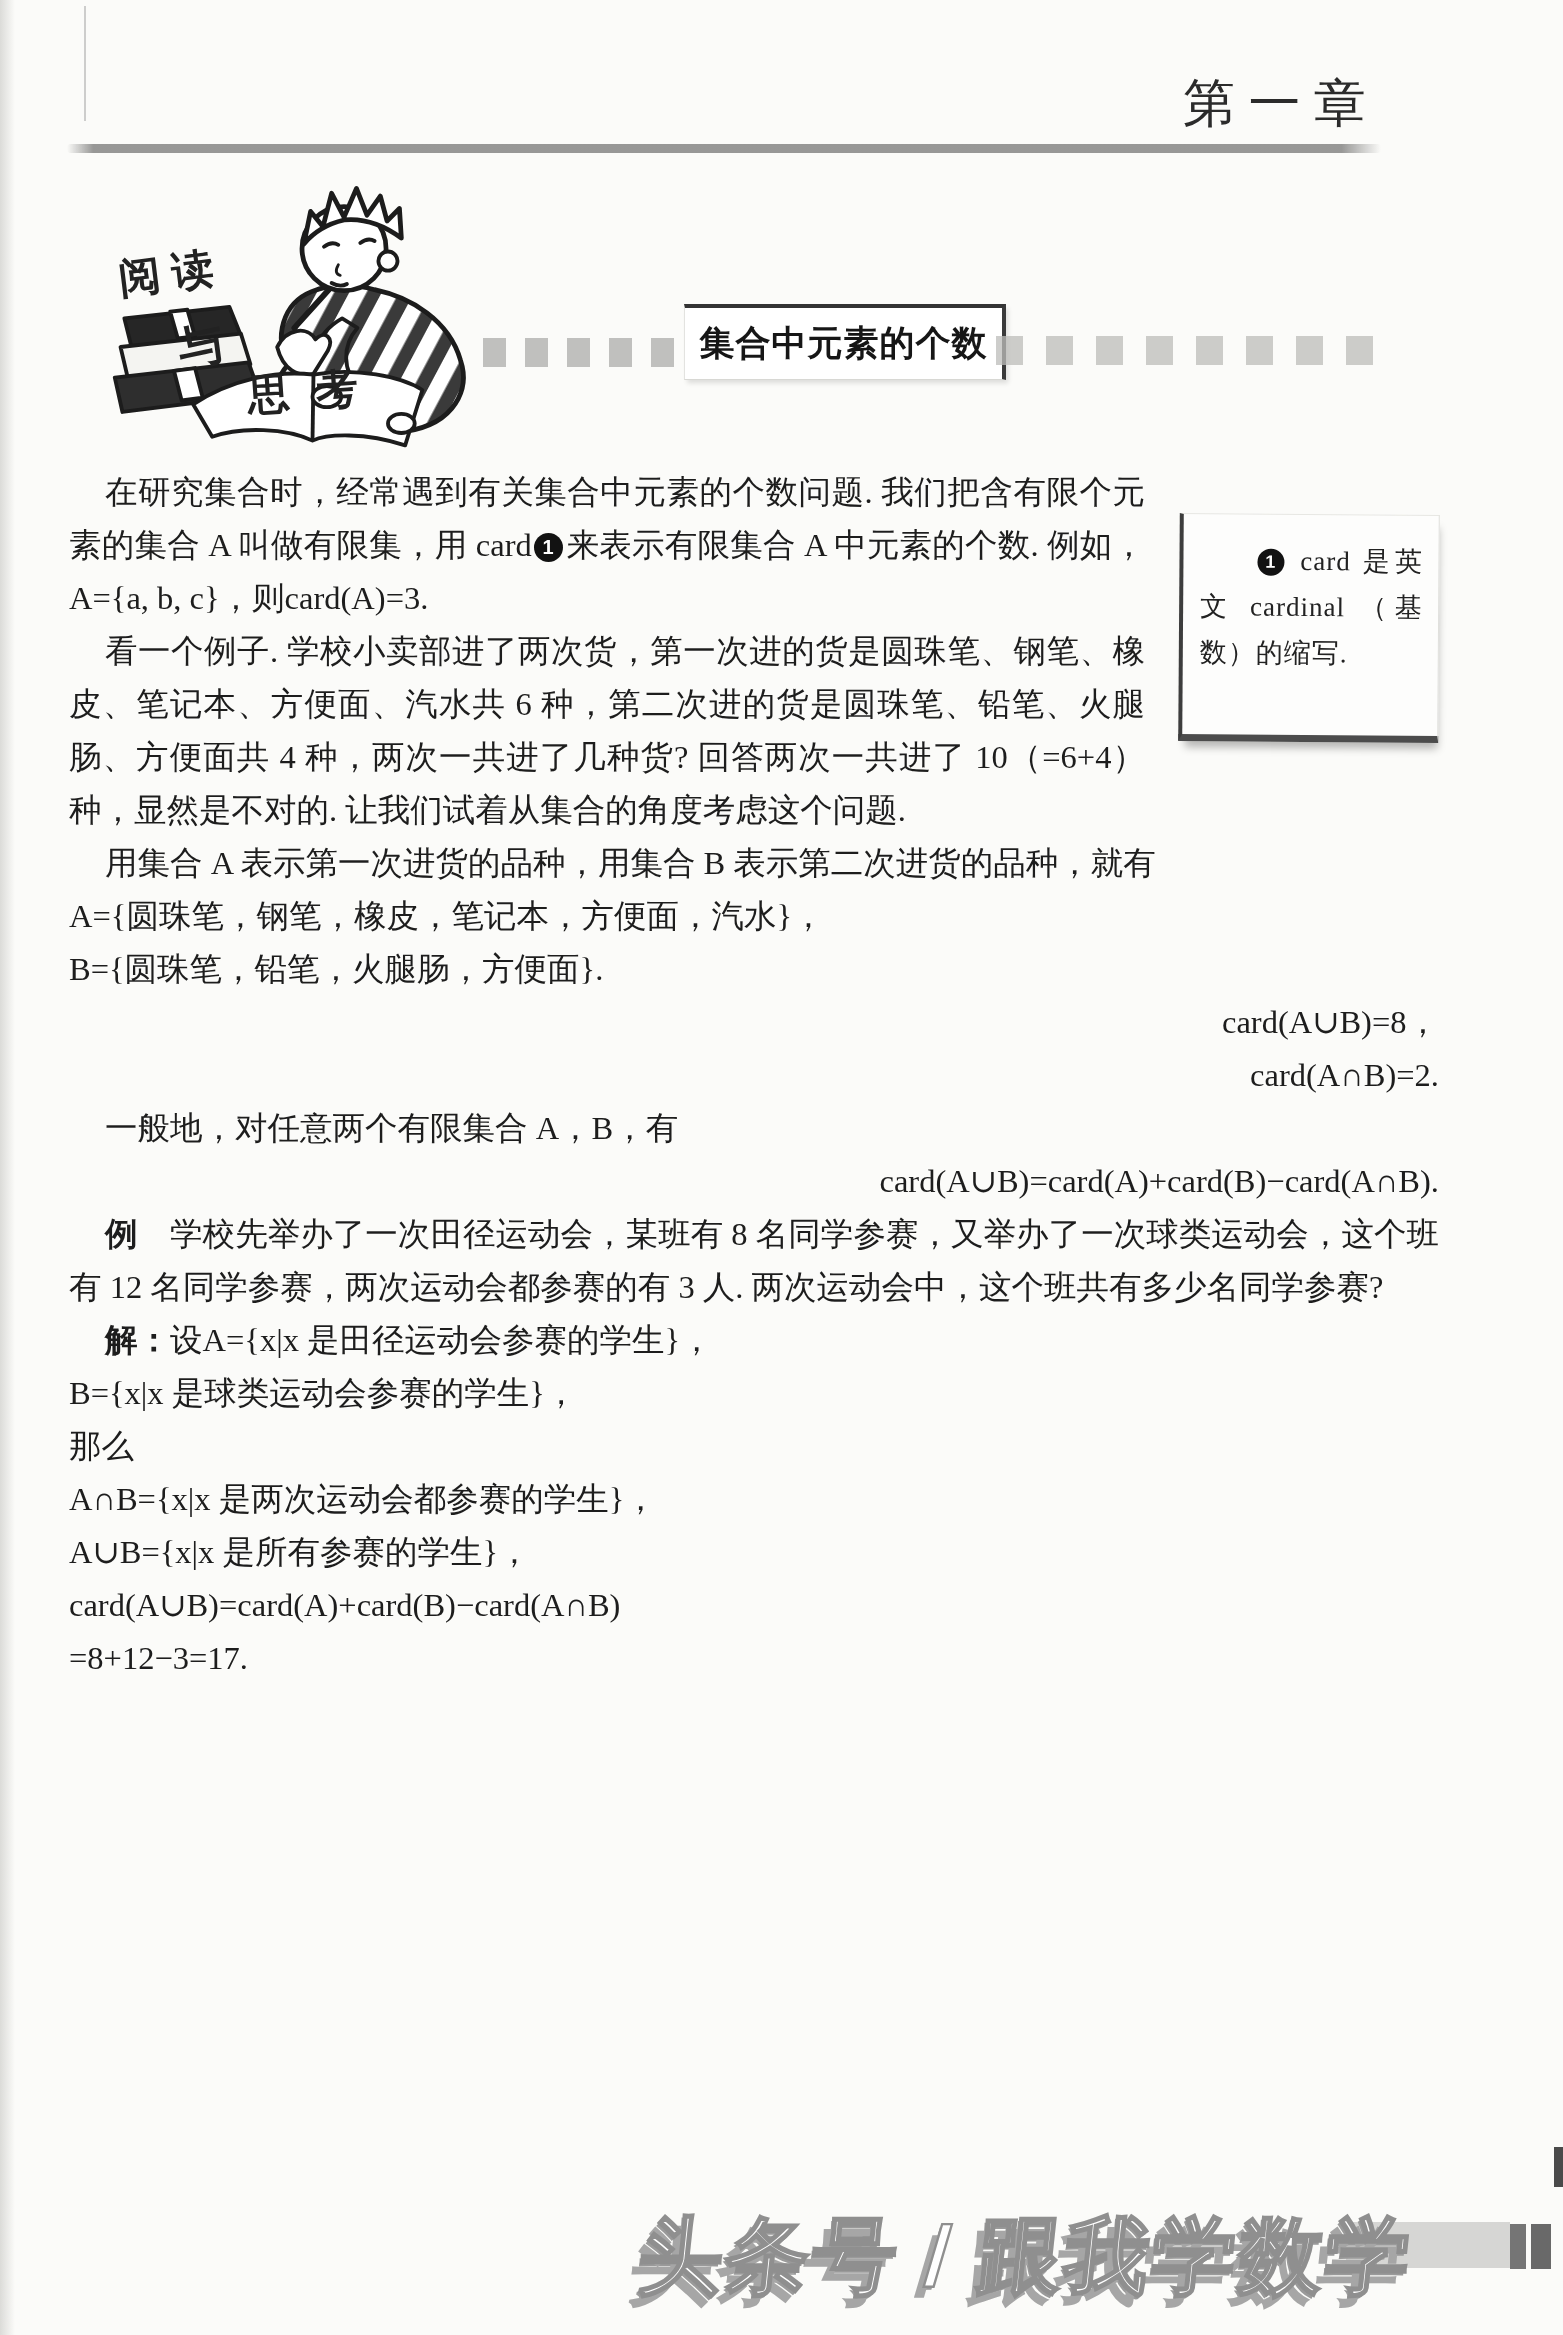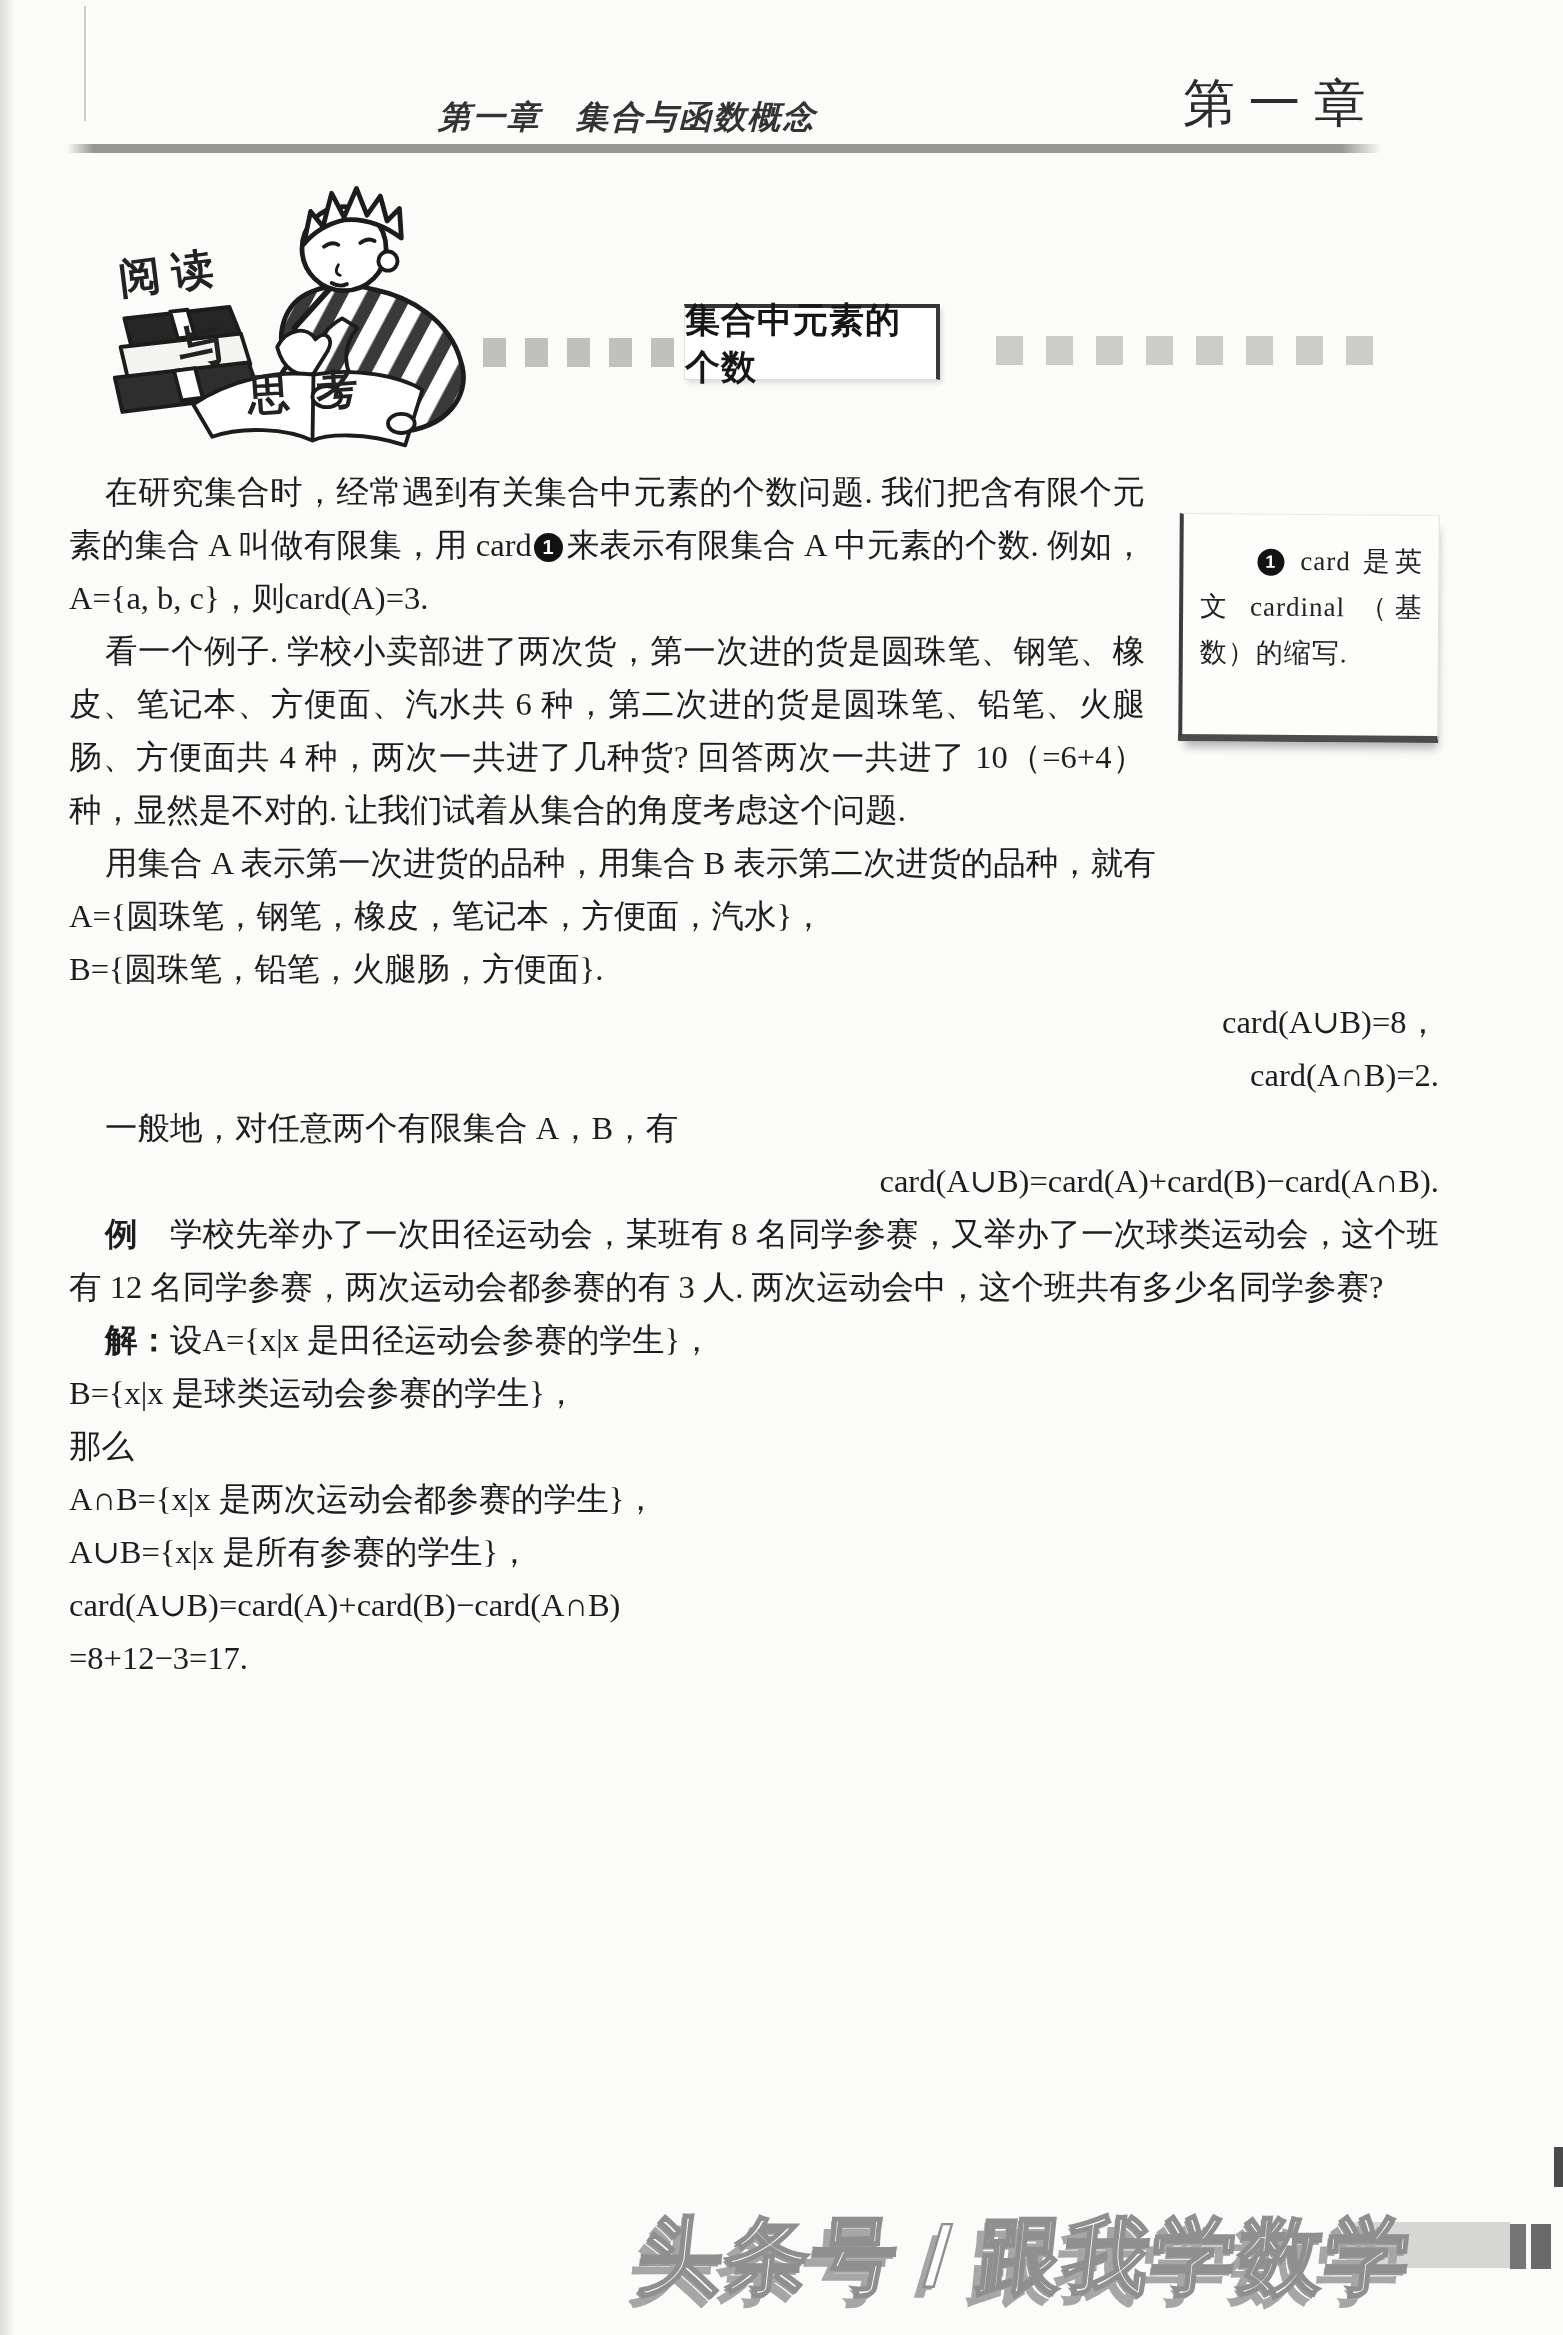--- a/index.html
+++ b/index.html
@@ -27,21 +27,21 @@
     position:absolute; left:67px; top:144px; width:1314px; height:8.6px;
     background:linear-gradient(to right, rgba(70,70,70,0), rgba(70,70,70,.55) 2%, rgba(70,70,70,.55) 97%, rgba(70,70,70,0));
     border-radius:3.8px; filter:blur(0.7px);
   }
   .scan-line{ position:absolute; left:84px; top:5.7px; width:1.9px; height:115px; background:rgba(120,120,120,.35); }
   .edge-tick{ position:absolute; right:0; top:2147px; width:9.6px; height:40px; background:#4a4a4a; }
   
   .illustration{ position:absolute; left:86px; top:177px; width:411px; height:277px; }
   
   .title-box{
-    position:absolute; left:684px; top:304px; width:256px; height:76px;
+    position:absolute; left:684px; top:304px; width:322px; height:76px;
     background:#fff;
     border-top:4.8px solid #343434; border-right:4.8px solid #3a3a3a;
     border-left:1px solid #e3e3e0; border-bottom:1.9px solid #d8d8d4;
     box-shadow:2.9px 3.8px 4.8px rgba(0,0,0,.12);
     display:flex; align-items:center; justify-content:center;
   }
   .title-box span{
     font-family:"Liberation Sans","DejaVu Sans",sans-serif;
     font-weight:bold; font-size:35px; color:#161616; letter-spacing:1px;
   }
@@ -98,21 +98,20 @@
     -webkit-text-stroke:2.4px #8f8f8f;
     text-shadow:-8.6px 10.5px 0 #a6a6a6, -1.9px 2.9px 0 #9a9a9a;
     white-space:nowrap;
   }
 </style>
 </head>
 <body>
 
 <div class="page">
 
-  <div class="chapter-title">第一章　集合与函数概念</div>
   <div class="chapter-tab">第一章</div>
   <div class="header-shadow"></div>
   <div class="scan-line"></div>
   <div class="edge-tick"></div>
 
   <svg class="illustration" viewBox="0 0 430 290">
     <defs>
       <pattern id="stripes" width="30" height="30" patternUnits="userSpaceOnUse" patternTransform="rotate(118)">
         <rect width="30" height="30" fill="#ffffff"></rect>
         <rect width="30" height="14" fill="#3a3a3a"></rect>

